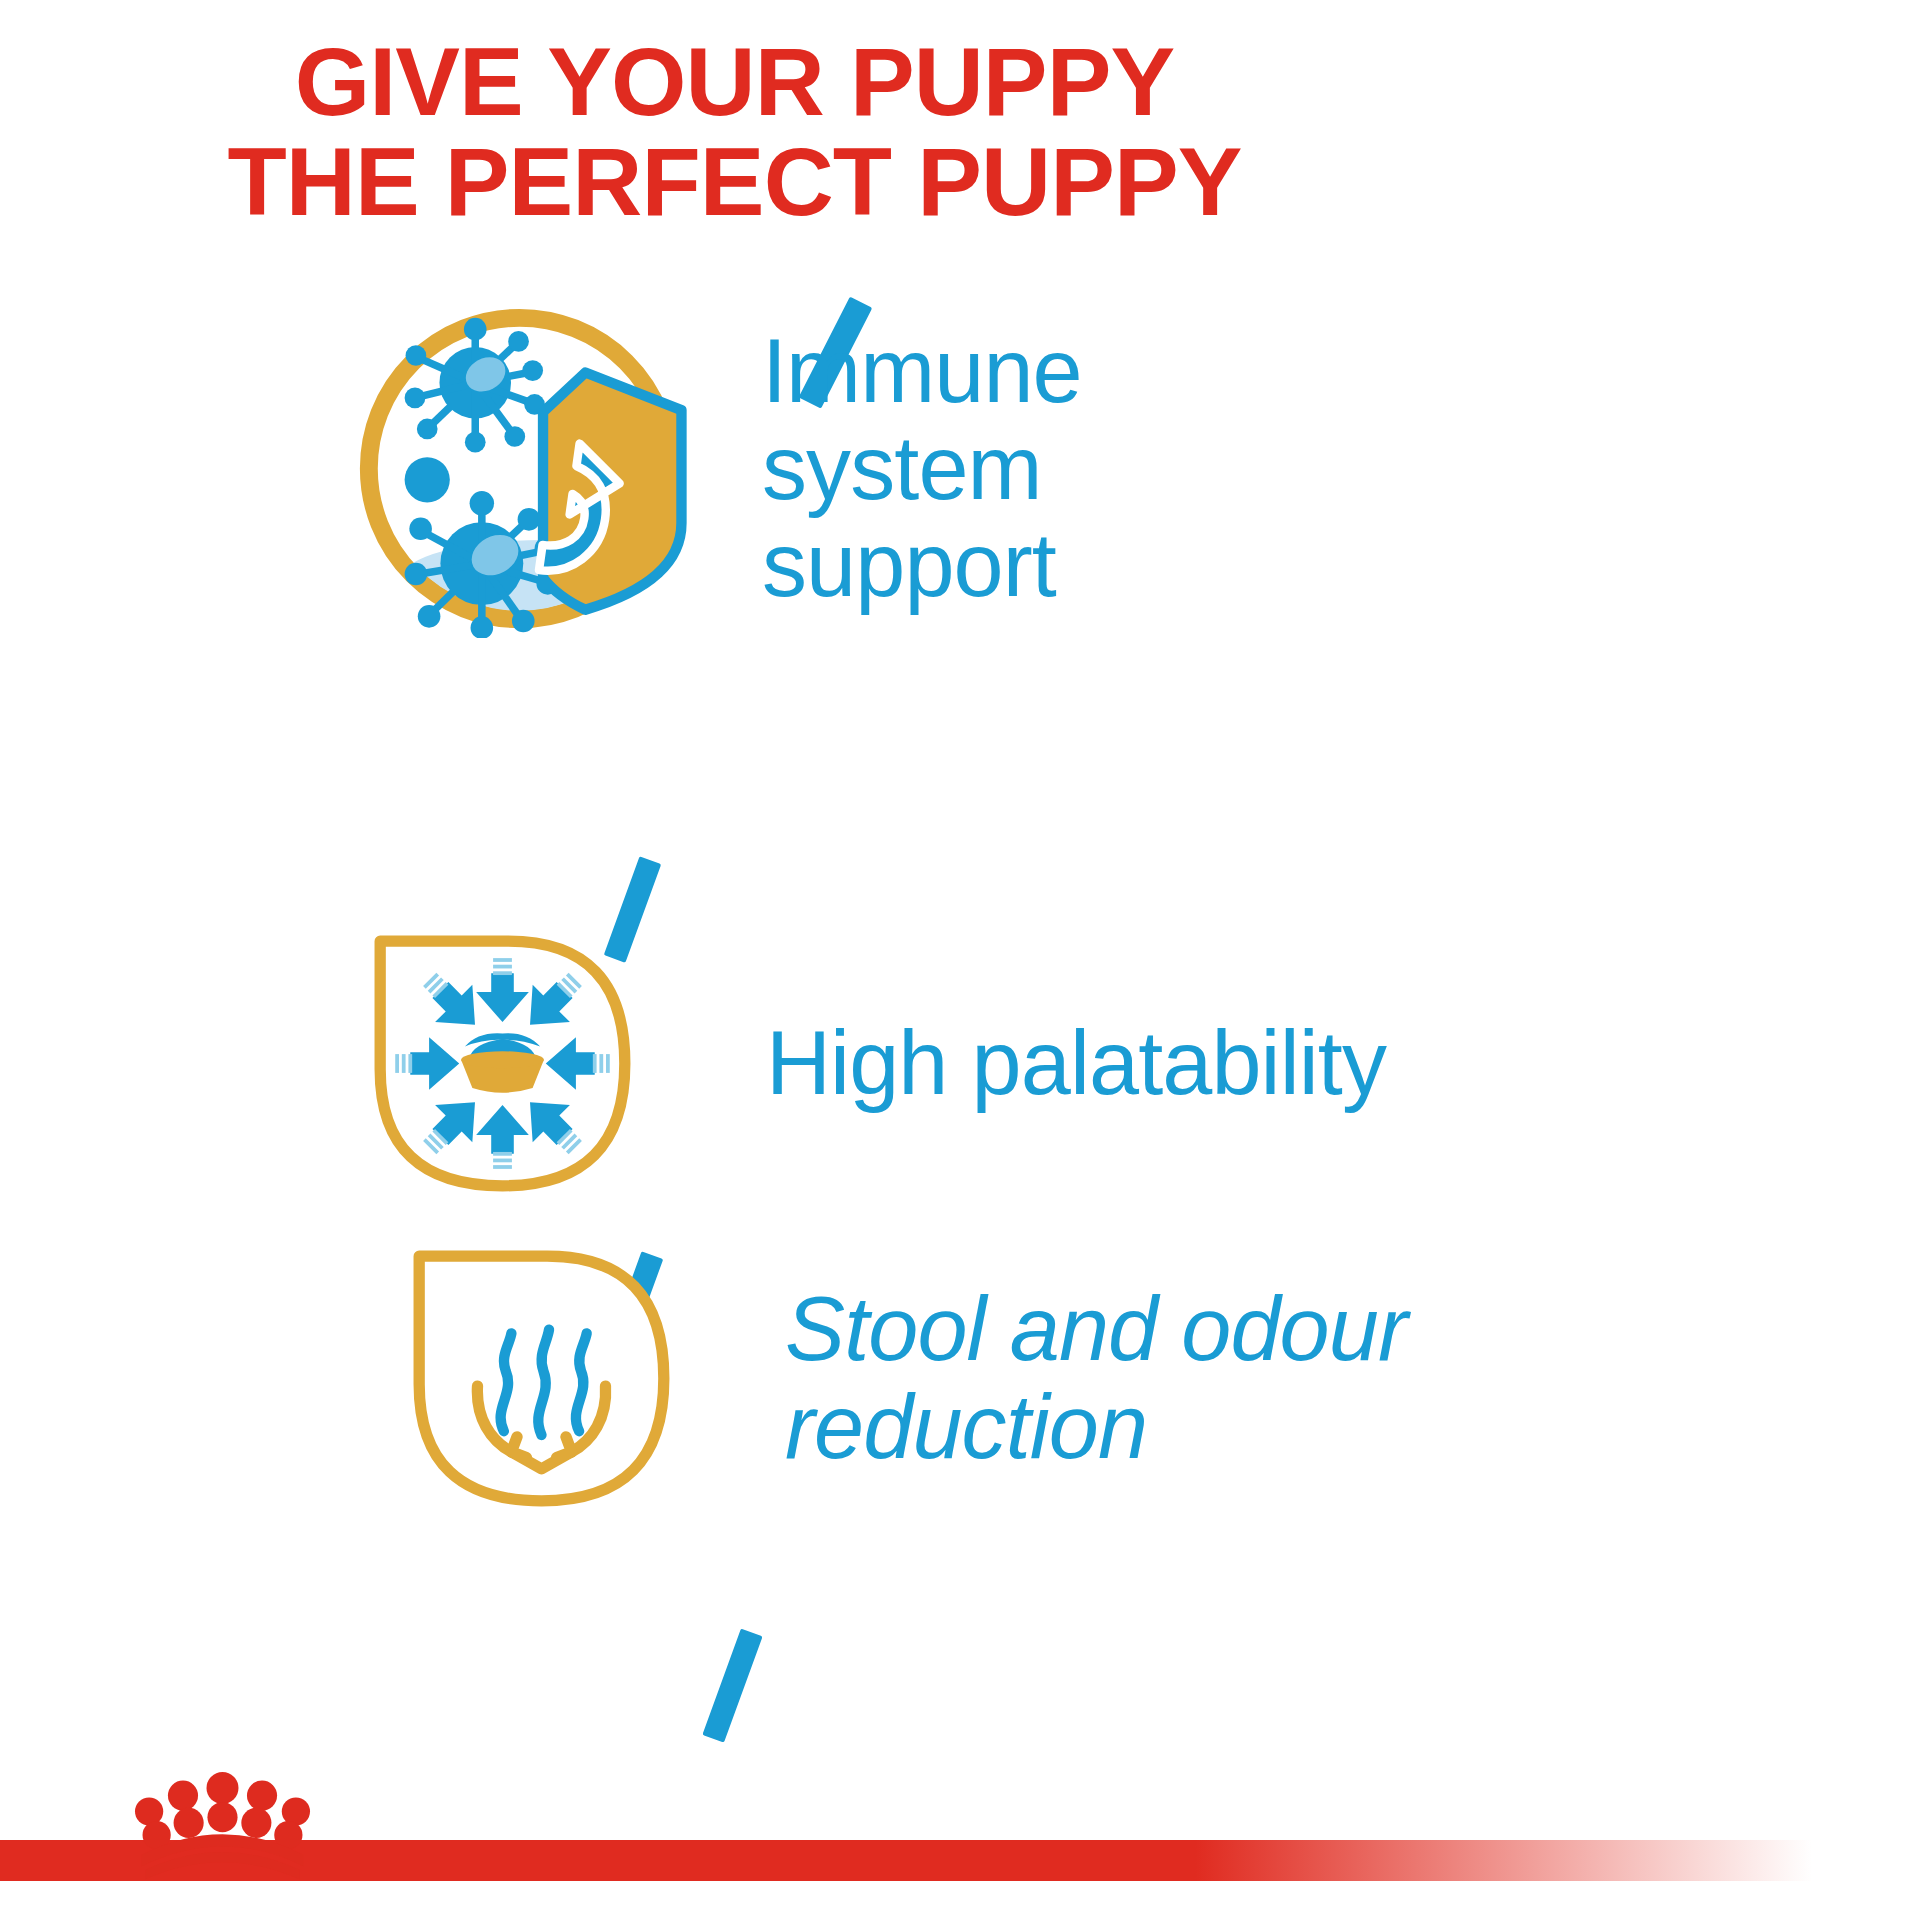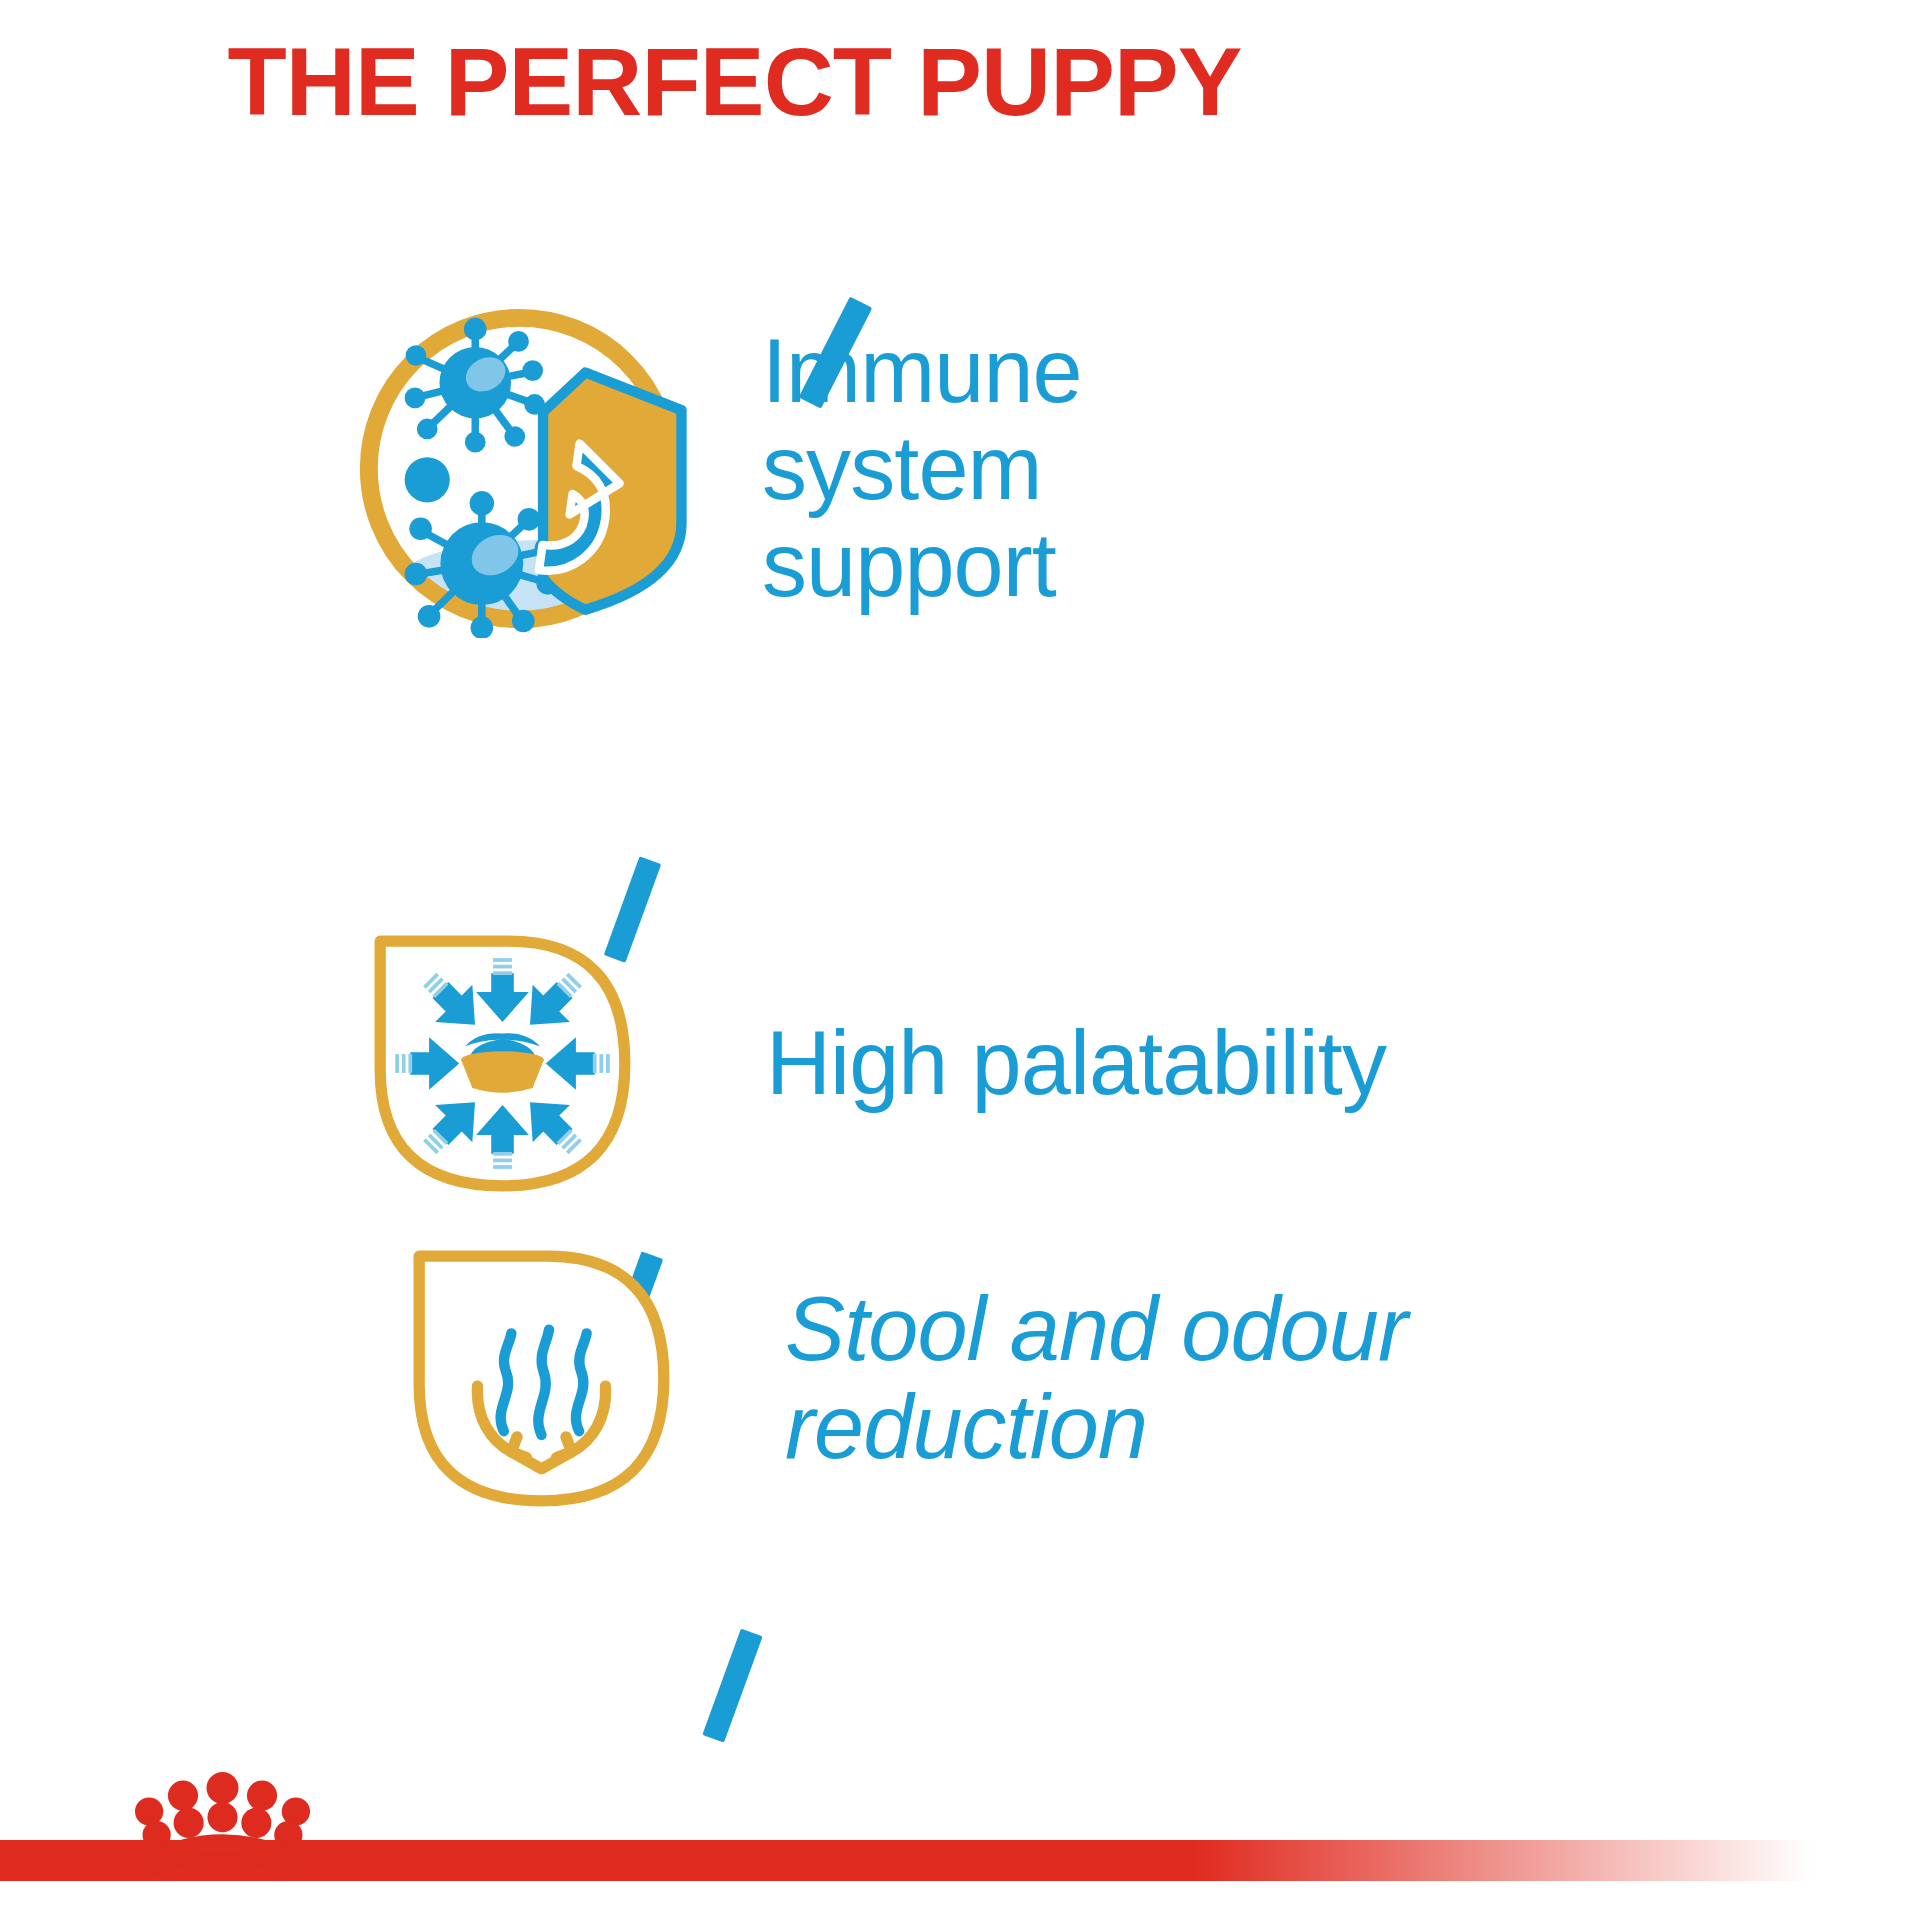--- a/index.html
+++ b/index.html
@@ -52,20 +52,21 @@
   .brandbar{
     position:absolute;left:0;bottom:47px;width:100%;height:41px;
     background:linear-gradient(to right,#E02B20 0%,#E02B20 62%,rgba(224,43,32,0) 94%);
   }
   .crown{position:absolute;left:119px;bottom:43px;width:207px;height:113px;}
 </style>
 </head>
 <body>
 
 <div class="title">
+  <span class="line">GIVE YOUR PUPPY</span>
   <span class="line">THE PERFECT PUPPY</span>
 </div>
 
 <div class="dash" id="dash-top"></div>
 <div class="dash" id="dash-mid-1"></div>
 <div class="dash" id="dash-mid-2"></div>
 <div class="dash" id="dash-bot"></div>
 
 <div class="feature" id="feature-1">
   <div class="icon-wrap">

